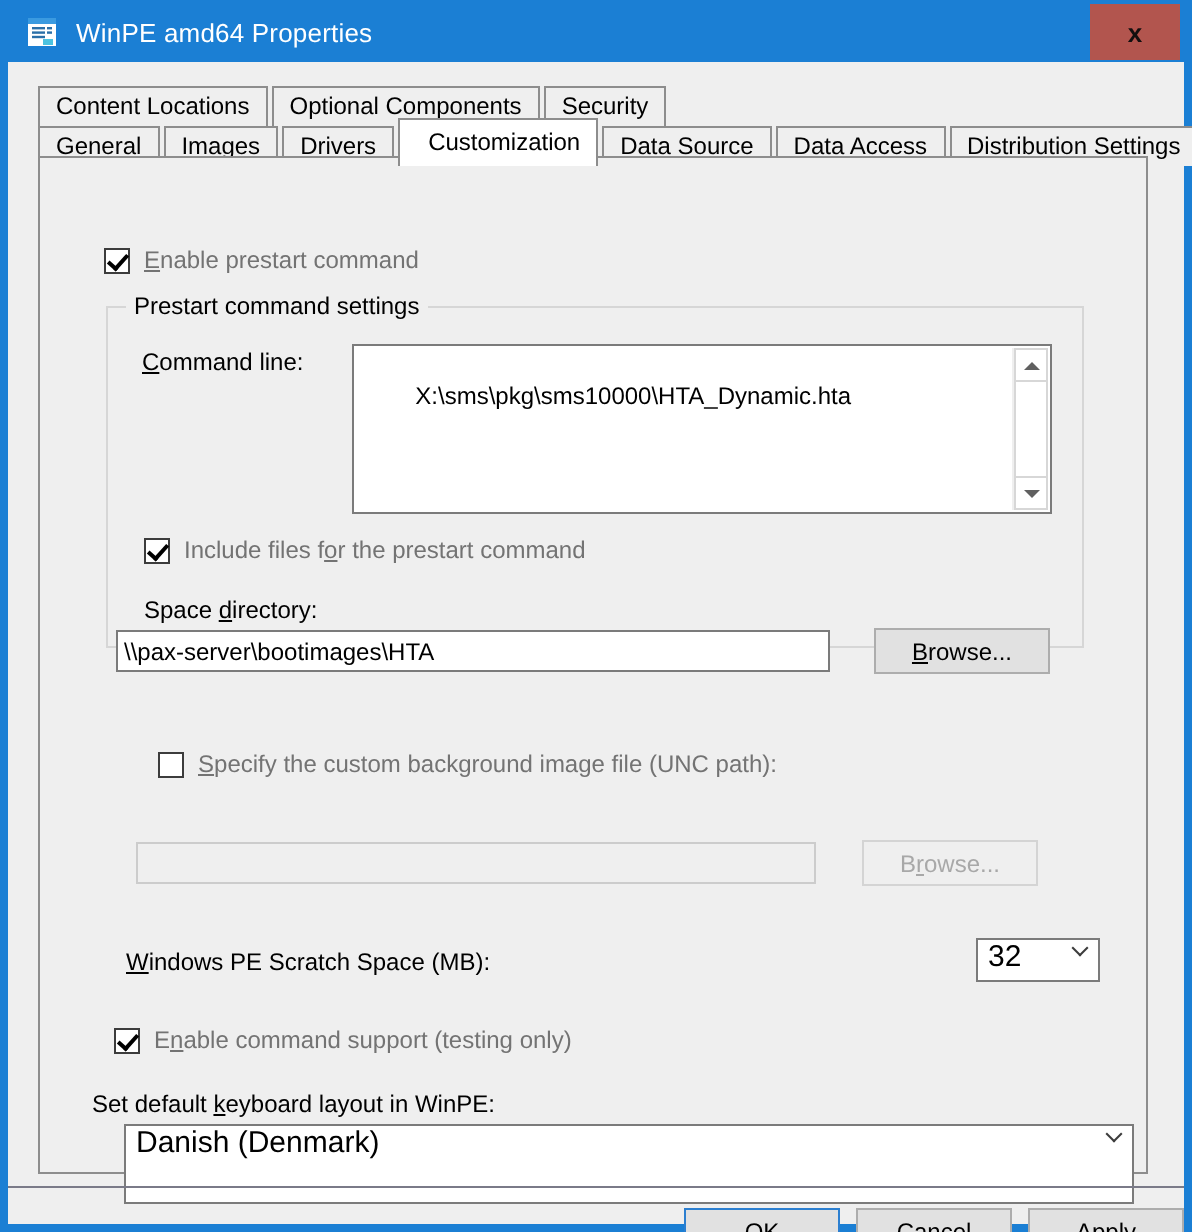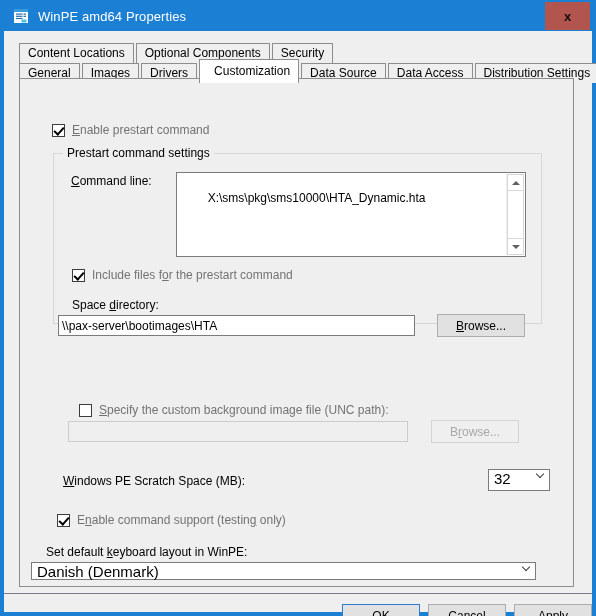--- a/index.html
+++ b/index.html
@@ -401,21 +401,21 @@
 
       <div class="lbl" style="left:52px; top:219px;"><span>Space </span><u class="acc">d</u><span>irectory:</span></div>
 
       <div class="tbox" style="left:38px; top:236px; width:357px; height:21px;"><span>\\pax-server\bootimages\HTA</span></div>
 
       <div class="btn" style="left:417px; top:235px; width:88px; height:23px;">
           <span><u class="acc">B</u><span>rowse...</span></span>
         </div>
 
 
-      <div class="chk" style="left:59px; top:324px;">
+      <div class="chk" style="left:59px; top:296px;">
         <span class="chkbox"></span>
         <span class="chklabel"><u class="acc">S</u><span>pecify the custom background image file (UNC path):</span></span>
       </div>
 
       <div class="tbox disabled" style="left:48px; top:342px; width:340px; height:21px;"><span></span></div>
 
       <div class="btn disabled" style="left:411px; top:341px; width:88px; height:23px;">
           <span><span>B</span><u class="acc">r</u><span>owse...</span></span>
         </div>
 
@@ -428,21 +428,21 @@
           </span>
       </div>
 
       <div class="chk" style="left:37px; top:434px;">
         <span class="chkbox checked"></span>
         <span class="chklabel"><span>E</span><u class="acc">n</u><span>able command support (testin</span><u class="acc">g</u><span> only)</span></span>
       </div>
 
       <div class="lbl" style="left:26px; top:466px;"><span>Set default </span><u class="acc">k</u><span>eyboard layout in WinPE:</span></div>
 
-      <div class="combo" style="left:11px; top:483px; width:505px; height:18px;gap:12px;">
+      <div class="combo" style="left:42px; top:483px; width:505px; height:40px;gap:12px;">
         <span class="cval">Danish (Denmark)</span>
         <span class="carrow">
             <span class="chev"></span>
           </span>
       </div>
 
     </div>
 
     <div id="footer-sep"></div>
 

